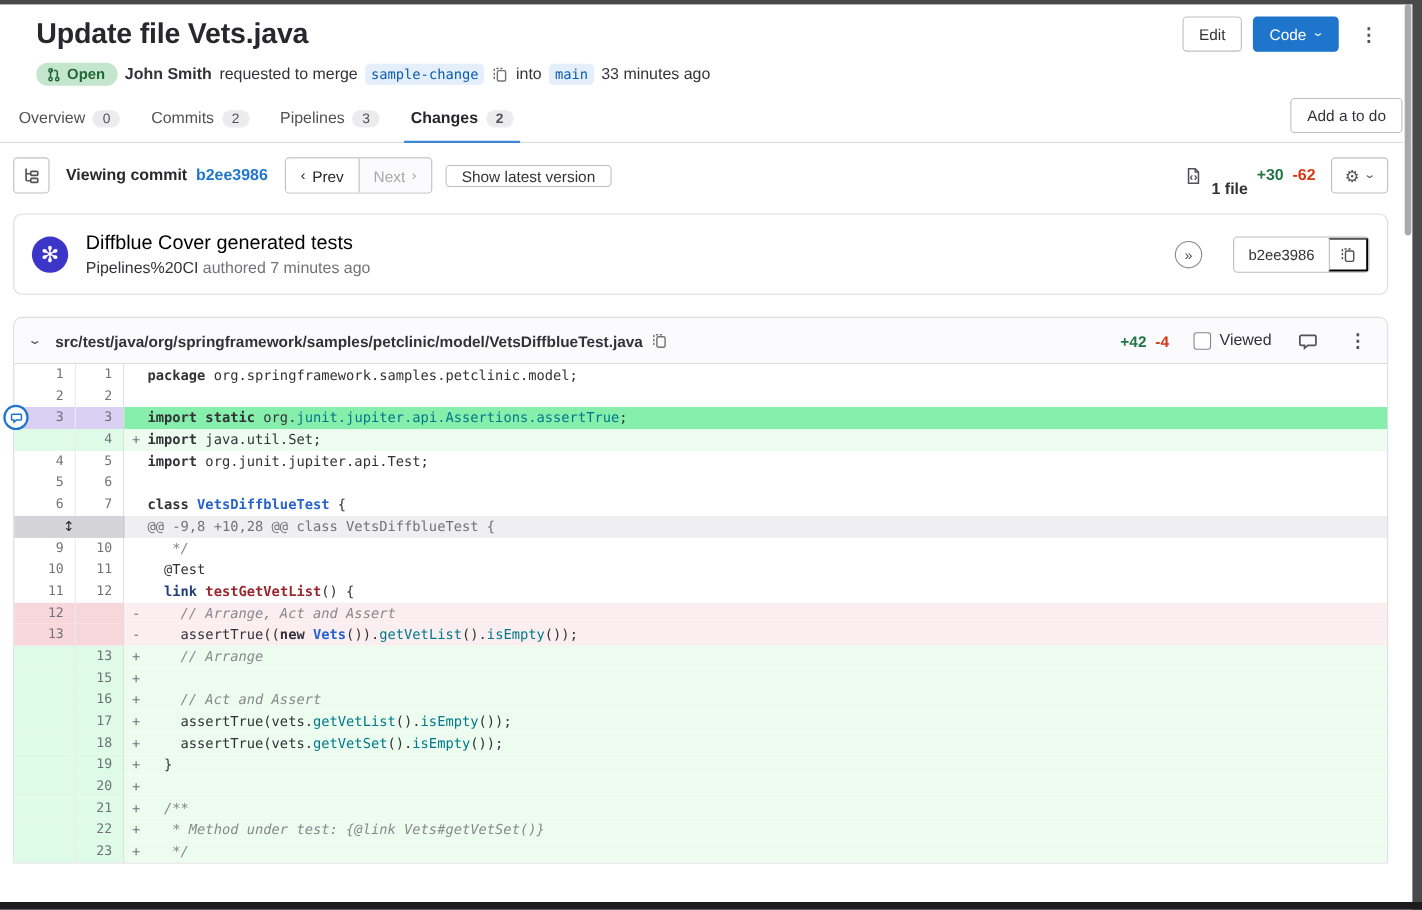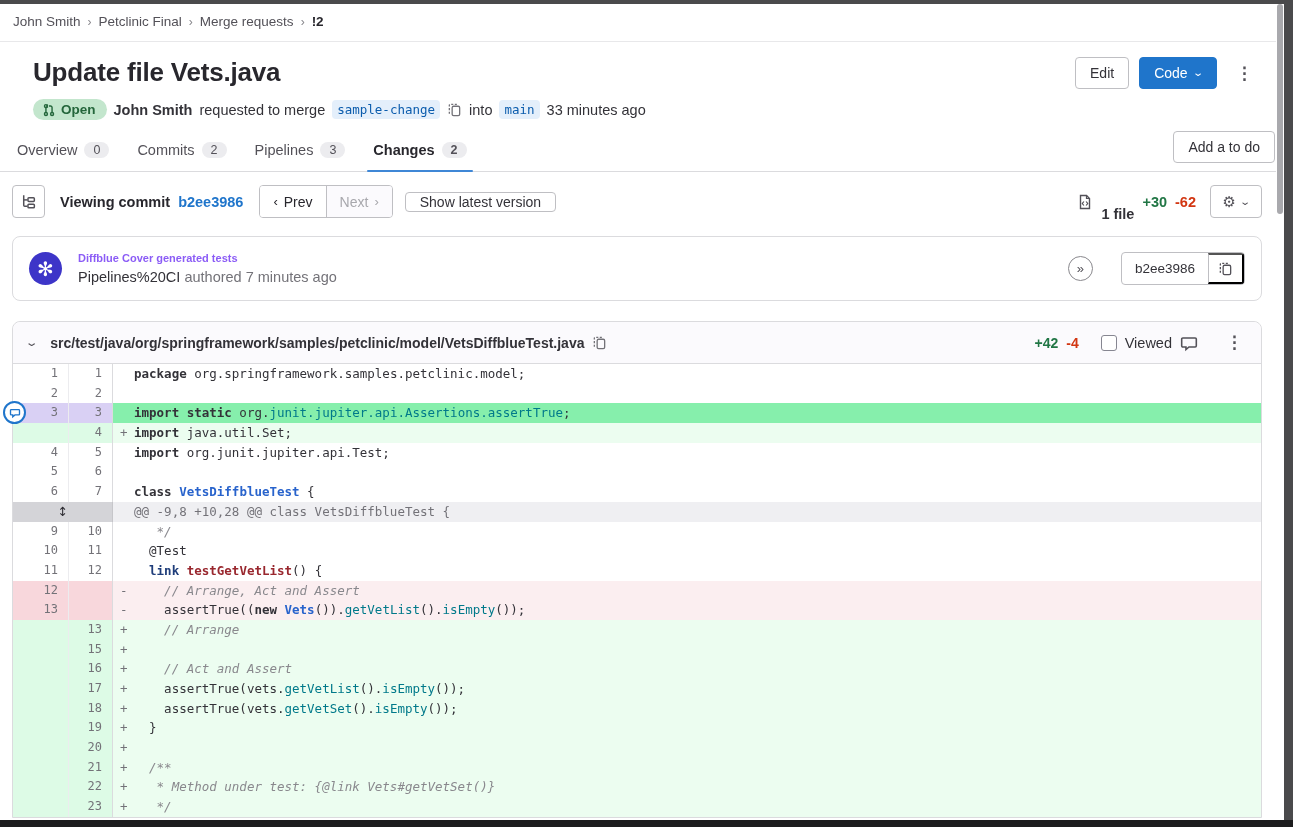--- a/index.html
+++ b/index.html
@@ -73,38 +73,38 @@
   .gear-btn { width:52px; height:33px; border:1px solid #bfbfc3; border-radius:4px; background:#fff;
     display:inline-flex; align-items:center; justify-content:center; gap:5px; color:#535158; cursor:pointer; margin-left:6px; }
   .gear-glyph { font-family:"DejaVu Sans", sans-serif; font-size:15px; }
 
   
   .commit-card { margin:5px 22px 0 12px; border:1px solid #dbdbde; border-radius:8px;
     display:flex; align-items:center; padding:15px 16px; gap:16px; }
   .avatar { width:33px; height:33px; border-radius:50%; background:#3d35c8; color:#fff;
     display:flex; align-items:center; justify-content:center; font-size:20px; font-family:"DejaVu Sans", sans-serif; }
   .commit-texts { flex:1; }
-  .commit-title { font-weight:700; font-size:11px; color:#8b5cf6; }
+  .commit-title { font-weight:400; font-size:18px; color:#000000; }
   .commit-sub { font-size:14.5px; color:#333238; margin-top:5px; }
   .commit-sub .muted { color:#737278; }
   .circle-btn { width:25px; height:25px; border:1px solid #89888d; border-radius:50%; background:#fff;
     color:#535158; display:inline-flex; align-items:center; justify-content:center; font-size:13px; cursor:pointer; }
   .sha-box { display:inline-flex; border:1px solid #bfbfc3; border-radius:4px; overflow:hidden; height:33px; margin-left:12px; }
   .sha-text { display:flex; align-items:center; padding:0 13px; font-size:13.5px; color:#333238; }
   .sha-copy { display:flex; align-items:center; padding:0 9px; border-left:1px solid #bfbfc3; background:#fff; cursor:pointer; color:#535158; }
 
   
   .diff-card { margin:20px 22px 0 12px; border:1px solid #dbdbde; border-radius:8px 8px 0 0; overflow:visible; }
   .file-header { display:flex; align-items:center; background:#fbfafd; border-bottom:1px solid #dbdbde;
     border-radius:8px 8px 0 0; padding:10px 14px 10px 14px; gap:8px; }
   .caret-down { color:#535158; font-size:11px; transform:scaleX(1.5); cursor:pointer; }
   .file-path { font-weight:700; font-size:14px; color:#333238; margin-left:6px; }
   .fh-spacer { flex:1; }
   .fh-stats { display:flex; align-items:center; gap:8px; font-size:14px; margin-right:14px; }
-  .viewed-wrap { display:flex; align-items:center; gap:8px; font-size:14.5px; color:#333238; }
+  .viewed-wrap { display:flex; align-items:center; gap:8px; font-size:14.5px; color:#333238; margin-right:16px; }
   .checkbox { width:16px; height:16px; border:1px solid #868691; border-radius:3px; background:#fff; cursor:pointer; }
 
   
   .diff-table { font-family:"DejaVu Sans Mono", monospace; font-size:12.5px; position:relative; }
   .drow { display:grid; grid-template-columns:56px 44px 1fr; line-height:19.7px; height:19.7px; position:relative; }
   .ln { text-align:right; padding-right:10px; color:#737278; font-size:12px; user-select:none; cursor:pointer; }
   .ln.old { border-right:1px solid #ececef; }
   .ln.new { border-right:1px solid #dbdbde; }
   .code { white-space:pre; color:#333238; overflow:hidden; }
   .marker { display:inline-block; width:21px; padding-left:7px; color:#737278; }
@@ -131,21 +131,20 @@
     background:#fff; border:2px solid #1f75cb; display:flex; align-items:center; justify-content:center;
     z-index:5; cursor:pointer; }
 
   svg { display:block; }
 </style>
 </head>
 <body>
 
 <div class="page">
 
-  <div class="breadcrumb"><a href="#">John Smith</a><span class="sep">›</span><a href="#">Petclinic Final</a><span class="sep">›</span><a href="#">Merge requests</a><span class="sep">›</span><a href="#" class="current">!2</a></div>
 
   <div class="content">
     <div class="title-row">
       <h1 class="page-title">Update file Vets.java</h1>
       <div class="title-actions">
         <button class="btn">Edit</button>
         <button class="btn btn-primary">
           <span>Code</span>
           <span class="chev">⌄</span>
         </button>

